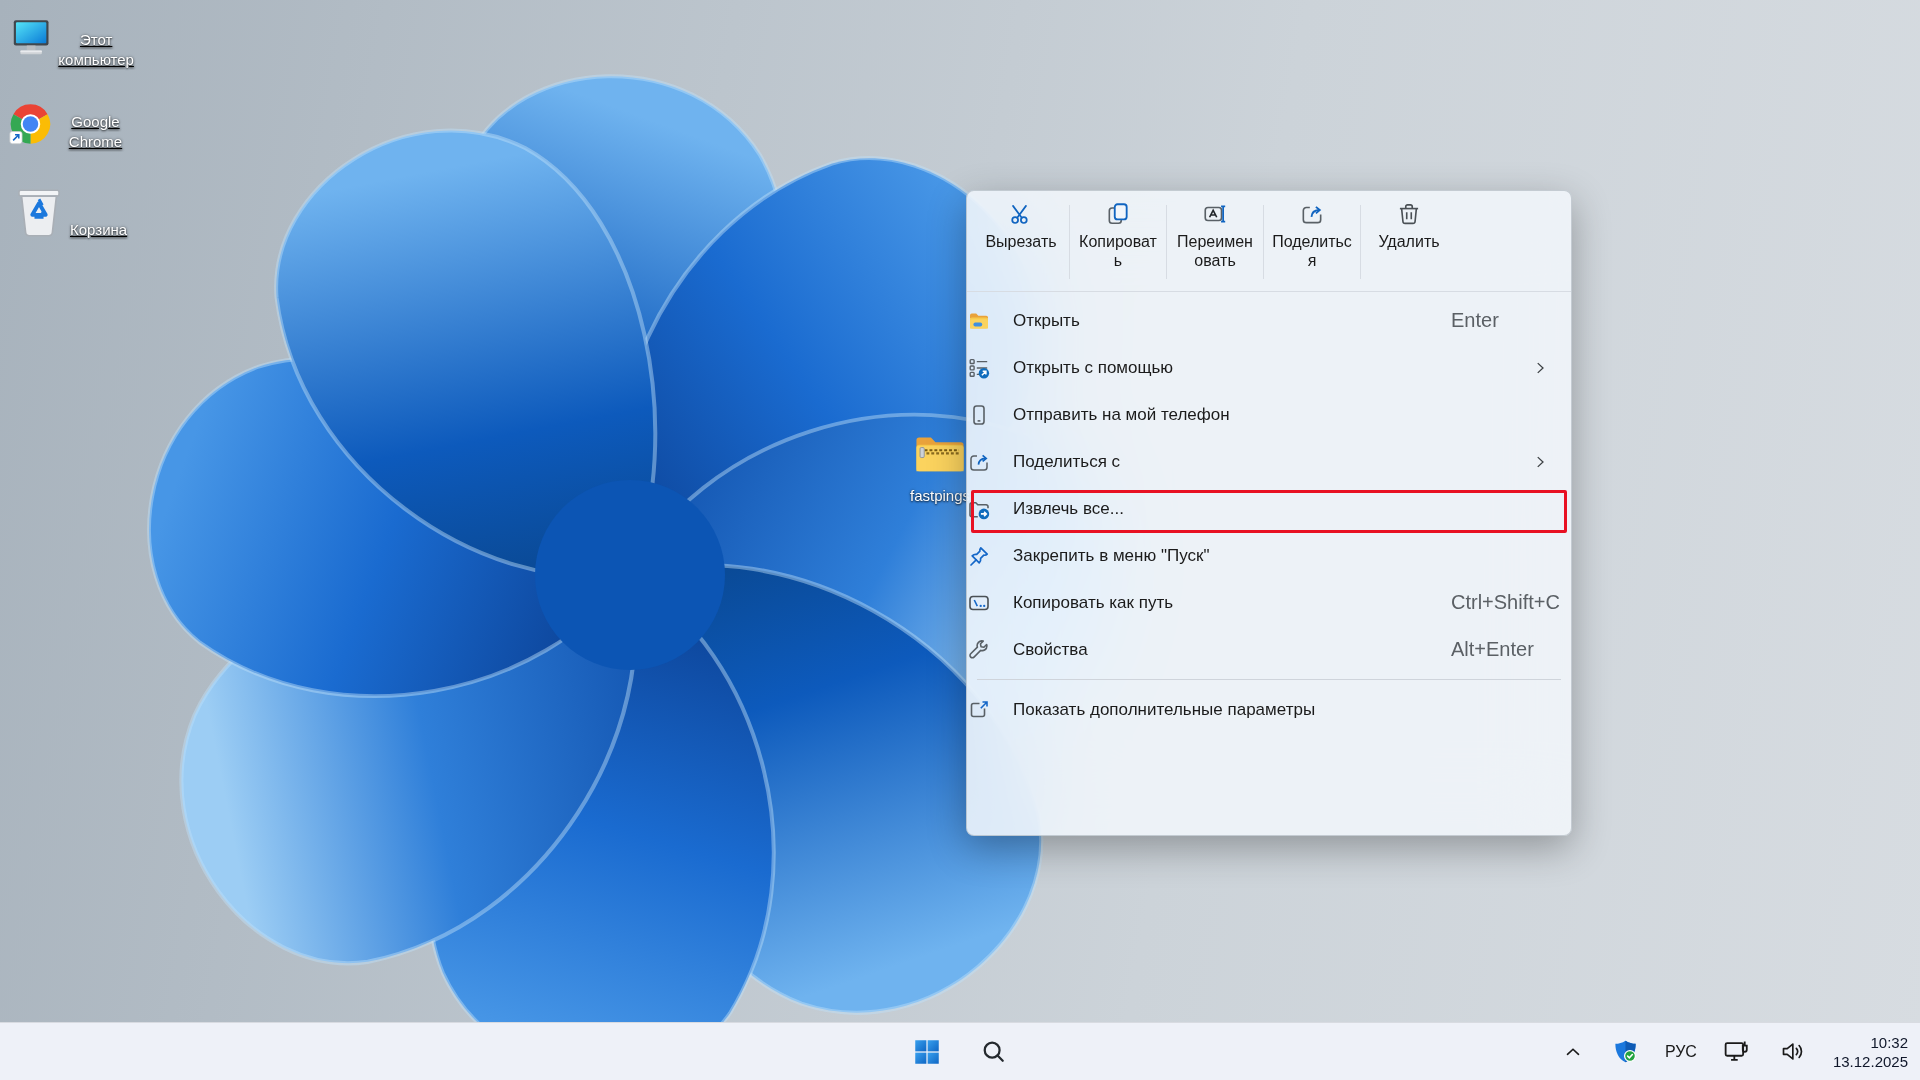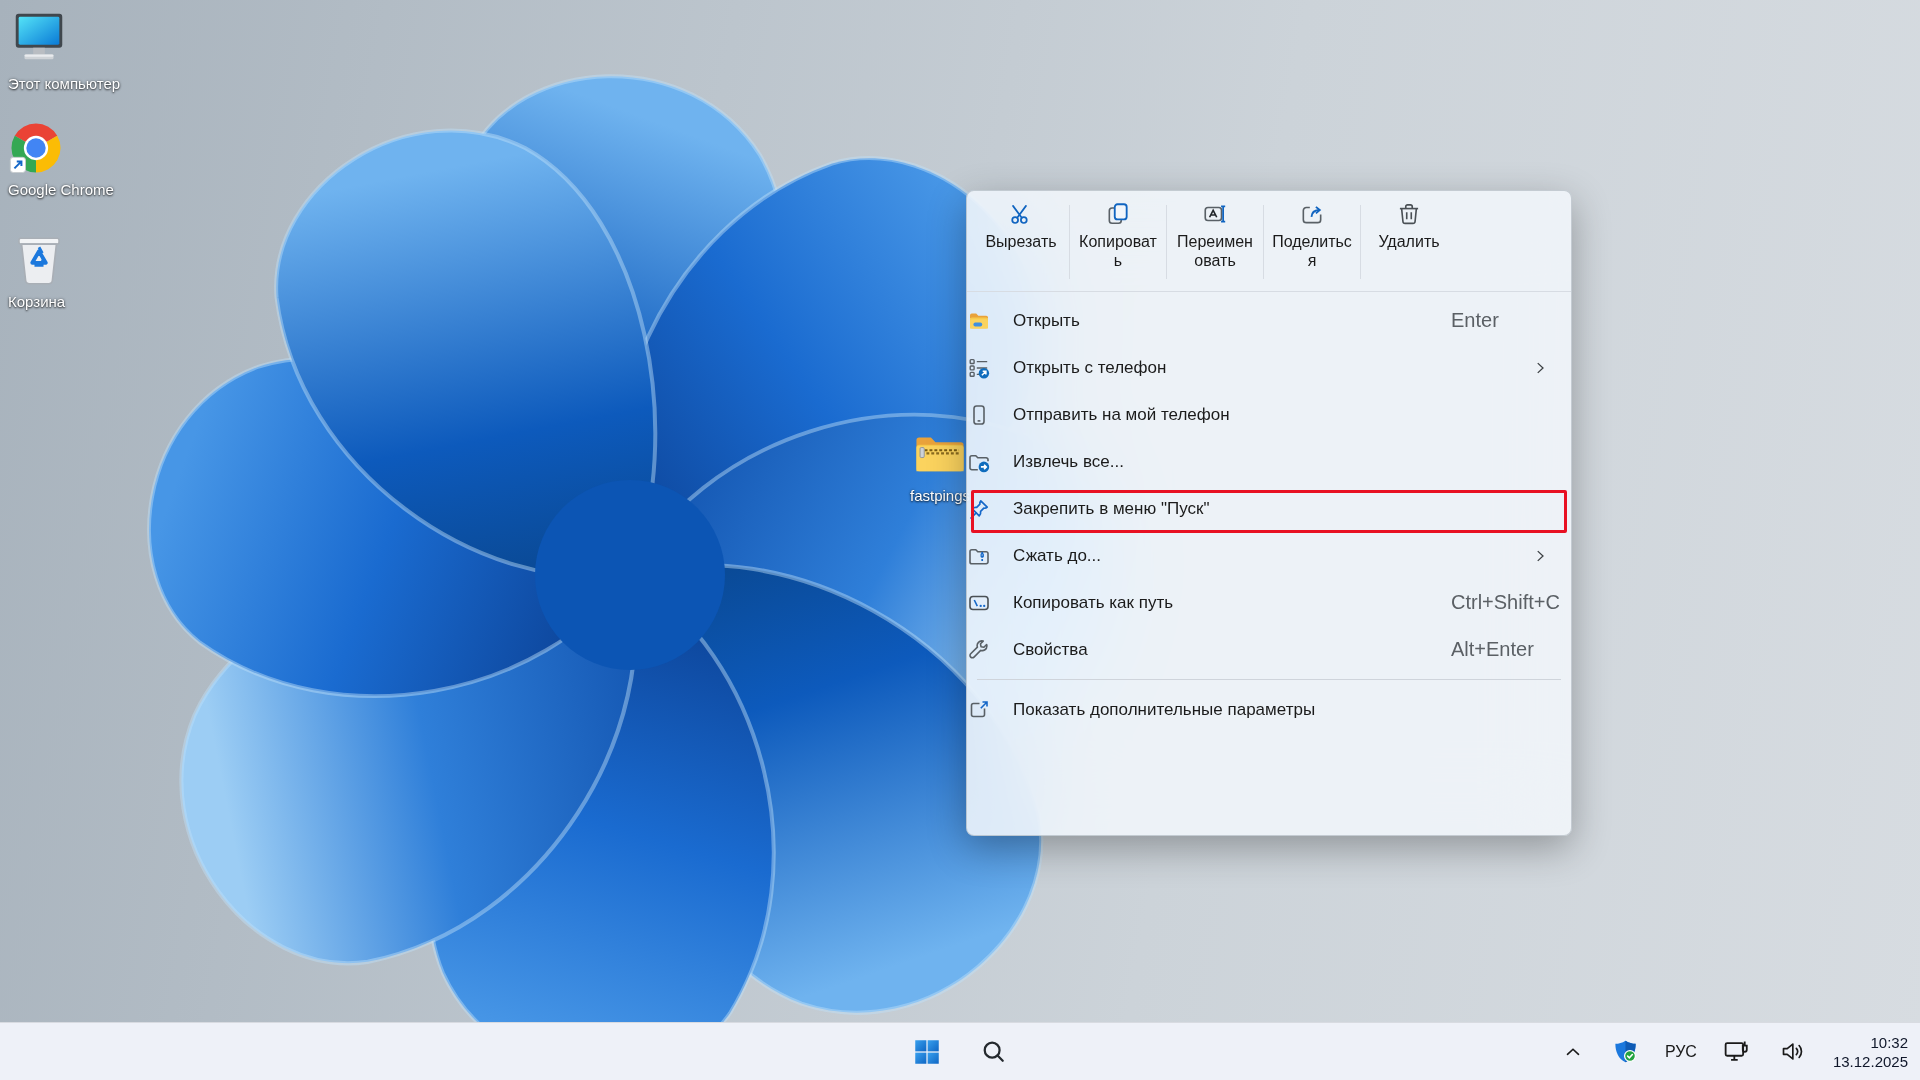--- a/index.html
+++ b/index.html
@@ -2,21 +2,21 @@
 <html><head>
 <meta charset="utf-8">
 <style>
   html,body{margin:0;padding:0;width:1920px;height:1080px;overflow:hidden;
     font-family:"Liberation Sans",sans-serif;}
   .stage{position:relative;width:1920px;height:1080px;overflow:hidden;
     background:linear-gradient(100deg,#a7b2bc 0%,#bcc5cd 35%,#ccd3d9 62%,#d7dce1 100%);}
   .wallpaper{position:absolute;inset:0;z-index:0;}
   
   .desk-col{position:absolute;left:8px;top:8px;z-index:2;width:130px;}
-  .desk-cell{width:130px;display:flex;flex-direction:column;align-items:flex-start;margin-bottom:26px;}
+  .desk-cell{width:130px;display:flex;flex-direction:row;align-items:flex-end;margin-bottom:26px;text-decoration:underline;}
   .desk-cell .dicon{width:62px;height:62px;}
   .desk-label{margin-top:4px;font-size:15px;line-height:20px;color:#fff;text-align:center;
     text-shadow:0 1px 2px rgba(0,0,0,.7),0 0 3px rgba(0,0,0,.45);max-width:124px;}
   .zip-cell{position:absolute;left:878px;top:424px;width:124px;z-index:3;
     display:flex;flex-direction:column;align-items:center;}
   .zip-cell .dicon{width:58px;height:58px;}
   
   .cmenu{position:absolute;left:966px;top:190px;width:606px;height:646px;z-index:20;
     background:rgba(241,246,251,0.88);backdrop-filter:blur(40px) saturate(1.2);
     border:1px solid rgba(130,140,150,0.38);border-radius:8px;
@@ -207,64 +207,64 @@
         <svg class="ric" viewBox="0 0 24 24" fill="none">
           <g stroke="#596066" stroke-width="1.4">
             <rect x="3.2" y="3.6" width="3.9" height="3.9" rx="0.8"></rect>
             <rect x="3.2" y="10" width="3.9" height="3.9" rx="0.8"></rect>
             <rect x="3.2" y="16.4" width="3.9" height="3.9" rx="0.8"></rect>
             <path d="M9.8 5.6 h10.4 M9.8 12 h10.4 M9.8 18.4 h2.6"></path>
           </g>
           <circle cx="16.9" cy="17.2" r="5.2" fill="#0f6cbd"></circle>
           <path d="M14.9 19.2 L18.9 15.2 M15.7 15.2 h3.2 v3.2" stroke="#fff" stroke-width="1.5"></path>
         </svg>
-        <span class="rlbl">Открыть с телефон</span>
+        <span class="rlbl">Открыть с помощью</span>
         <svg class="rchev" viewBox="0 0 24 24" fill="none">
           <path d="M9 5.5 l7 6.5 -7 6.5" stroke="#3c4043" stroke-width="1.7"></path>
         </svg>
       </div>
 
       <div class="cm-row">
         <svg class="ric" viewBox="0 0 24 24" fill="none" stroke="#596066" stroke-width="1.6">
           <rect x="7" y="3" width="10" height="18" rx="2.6"></rect>
             <path d="M10.6 17.9 h2.8"></path>
         </svg>
         <span class="rlbl">Отправить на мой телефон</span>
       </div>
 
+      <div class="cm-row">
+        <svg class="ric" viewBox="0 0 24 24" fill="none">
+          <path d="M20 12.5 V17.2 a2.8 2.8 0 0 1 -2.8 2.8 H6.8 A2.8 2.8 0 0 1 4 17.2 V8.8 A2.8 2.8 0 0 1 6.8 6 h3.2" stroke="#596066" stroke-width="1.5"></path>
+          <path d="M11.5 14.6 c0.3 -3.9 2.9 -6.1 6.9 -6.3" stroke="#1064c0" stroke-width="1.7"></path>
+          <path d="M15.6 5.4 l3.6 3 -3.6 3" stroke="#1064c0" stroke-width="1.7"></path>
+        </svg>
+        <span class="rlbl">Поделиться с</span>
+        <svg class="rchev" viewBox="0 0 24 24" fill="none">
+          <path d="M9 5.5 l7 6.5 -7 6.5" stroke="#3c4043" stroke-width="1.7"></path>
+        </svg>
+      </div>
 
       <div class="cm-row">
         <svg class="ric" viewBox="0 0 24 24" fill="none">
           <path d="M21 11.3 V9.6 a1.8 1.8 0 0 0 -1.8 -1.8 h-8.4 l-2 -2 H4.8 A1.8 1.8 0 0 0 3 7.6 V17.9 a1.8 1.8 0 0 0 1.8 1.8 h6" stroke="#596066" stroke-width="1.6"></path>
           <circle cx="16.9" cy="16.9" r="5.3" fill="#0f6cbd"></circle>
           <path d="M13.9 16.9 h5.3 M17.1 14.7 l2.2 2.2 -2.2 2.2" stroke="#fff" stroke-width="1.6"></path>
         </svg>
         <span class="rlbl">Извлечь все...</span>
       </div>
 
       <div class="cm-row">
         <svg class="ric" viewBox="0 0 24 24" fill="none" stroke="#1467c8" stroke-width="1.7" stroke-linejoin="round">
           <path d="M13.8 3.8 20.2 10.2 C19.3 11.1 18 11.4 16.8 11.1 L13.6 14.3 C13.9 15.9 13.4 17.6 12.2 18.8 L9.2 15.8 5.2 11.8 C6.4 10.6 8.1 10.1 9.7 10.4 L12.9 7.2 C12.6 6 12.9 4.7 13.8 3.8 Z"></path>
           <path d="M9.2 15.8 4 21" stroke-linecap="round"></path>
         </svg>
         <span class="rlbl">Закрепить в меню "Пуск"</span>
       </div>
 
 
-      <div class="cm-row">
-        <svg class="ric" viewBox="0 0 24 24" fill="none">
-          <path d="M3 7.6 A1.8 1.8 0 0 1 4.8 5.8 h4 l2 2 h8.4 A1.8 1.8 0 0 1 21 9.6 v8.3 a1.8 1.8 0 0 1 -1.8 1.8 H4.8 A1.8 1.8 0 0 1 3 17.9 Z" stroke="#596066" stroke-width="1.6"></path>
-          <path d="M15.2 7.9 v10.6" stroke="#1467c8" stroke-width="1.7" stroke-dasharray="2 1.6"></path>
-          <rect x="14.1" y="9.8" width="2.2" height="3" rx="0.6" stroke="#1467c8" stroke-width="1.2"></rect>
-        </svg>
-        <span class="rlbl">Сжать до...</span>
-        <svg class="rchev" viewBox="0 0 24 24" fill="none">
-          <path d="M9 5.5 l7 6.5 -7 6.5" stroke="#3c4043" stroke-width="1.7"></path>
-        </svg>
-      </div>
 
       <div class="cm-row">
         <svg class="ric" viewBox="0 0 24 24" fill="none">
           <rect x="3" y="5.5" width="18" height="13" rx="3" stroke="#4a5055" stroke-width="1.6"></rect>
           <path d="M7.3 9 l3 6.2" stroke="#1467c8" stroke-width="1.6"></path>
           <circle cx="13.7" cy="14.9" r="1.15" fill="#1467c8"></circle>
           <circle cx="17.2" cy="14.9" r="1.15" fill="#1467c8"></circle>
         </svg>
         <span class="rlbl">Копировать как путь</span>
         <span class="rsc">Ctrl+Shift+C</span>

